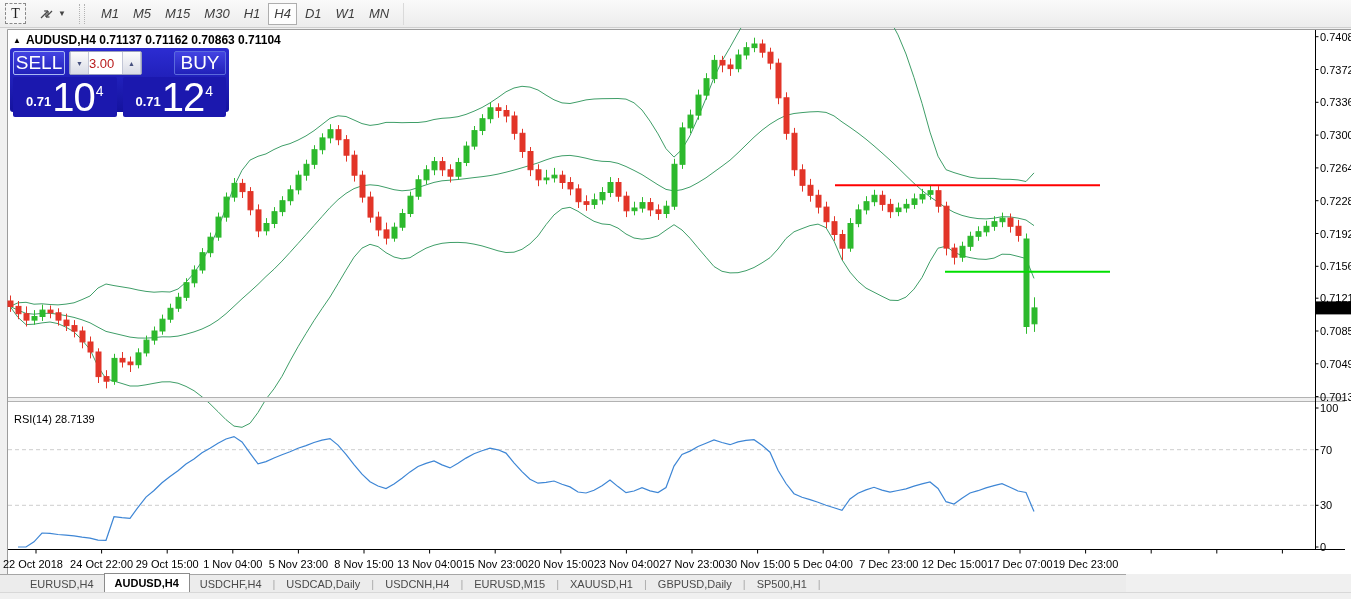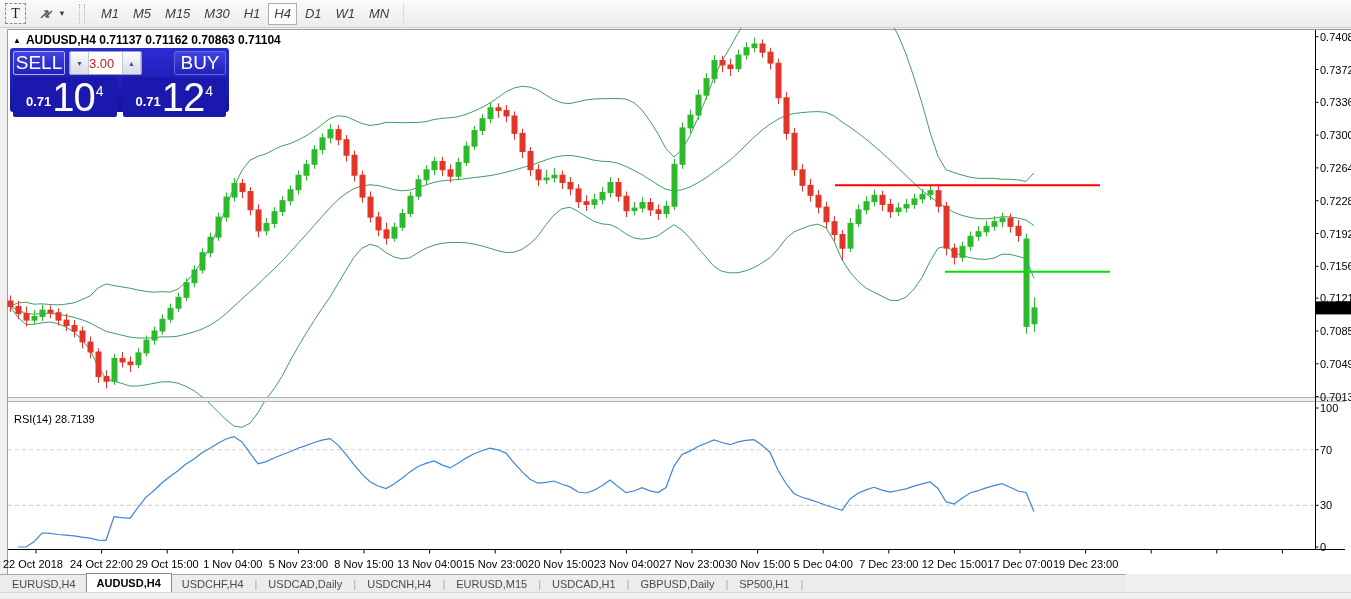--- a/index.html
+++ b/index.html
@@ -47,21 +47,21 @@
   .spin-group input{flex:1;border:none;outline:none;font-size:13px;color:#b91c1c;text-align:left;
     padding:0 6px 0 0;font-family:"Liberation Sans",sans-serif;min-width:0;}
   .tp-prices{display:flex;flex:1;gap:6px;}
   .price-box{flex:1;background:#1b18ae;border-radius:2px;display:flex;align-items:center;justify-content:center;}
   .p-small{font-size:13px;font-weight:bold;margin-top:9px;}
   .p-big{font-size:40px;line-height:1;margin:0 1px;letter-spacing:-1px;}
   .p-sup{font-size:14px;margin-bottom:13px;}
 
   
   #tabs{position:absolute;left:0;top:574px;width:1126px;height:18px;box-sizing:border-box;
-    background:#ececec;border-top:1px solid #a6a6a6;display:flex;align-items:flex-end;padding-left:2px;}
+    background:#ececec;border-top:1px solid #a6a6a6;display:flex;align-items:flex-end;padding-left:20px;}
   .tab{height:17px;display:flex;align-items:center;padding:0 10px;font-size:11px;color:#4a4a4a;cursor:default;}
   .tab.active{background:#fff;border:1px solid #8b8b8b;border-bottom:none;font-weight:bold;color:#000;height:18px;text-align:right;}
   .tabsep{color:#aaa;font-size:11px;padding:0 1px;align-self:center;}
   #status{position:absolute;left:0;top:592px;width:1351px;height:7px;background:#f0f0f0;border-top:1px solid #d8d8d8;box-sizing:border-box;}
 </style>
 </head>
 <body>
 
 <div id="toolbar">
   <div class="tool-btn">
@@ -749,20 +749,20 @@
     <div class="tab">EURUSD,H4</div>
     <div class="tab active">AUDUSD,H4</div>
     <div class="tab">USDCHF,H4</div>
     <span class="tabsep">|</span>
     <div class="tab">USDCAD,Daily</div>
     <span class="tabsep">|</span>
     <div class="tab">USDCNH,H4</div>
     <span class="tabsep">|</span>
     <div class="tab">EURUSD,M15</div>
     <span class="tabsep">|</span>
-    <div class="tab">USDCAD,H1</div>
+    <div class="tab">XAUUSD,H1</div>
     <span class="tabsep">|</span>
     <div class="tab">GBPUSD,Daily</div>
     <span class="tabsep">|</span>
     <div class="tab">SP500,H1</div>
     <span class="tabsep">|</span>
   </div>
 <div id="status"></div>
 
 </body></html>

